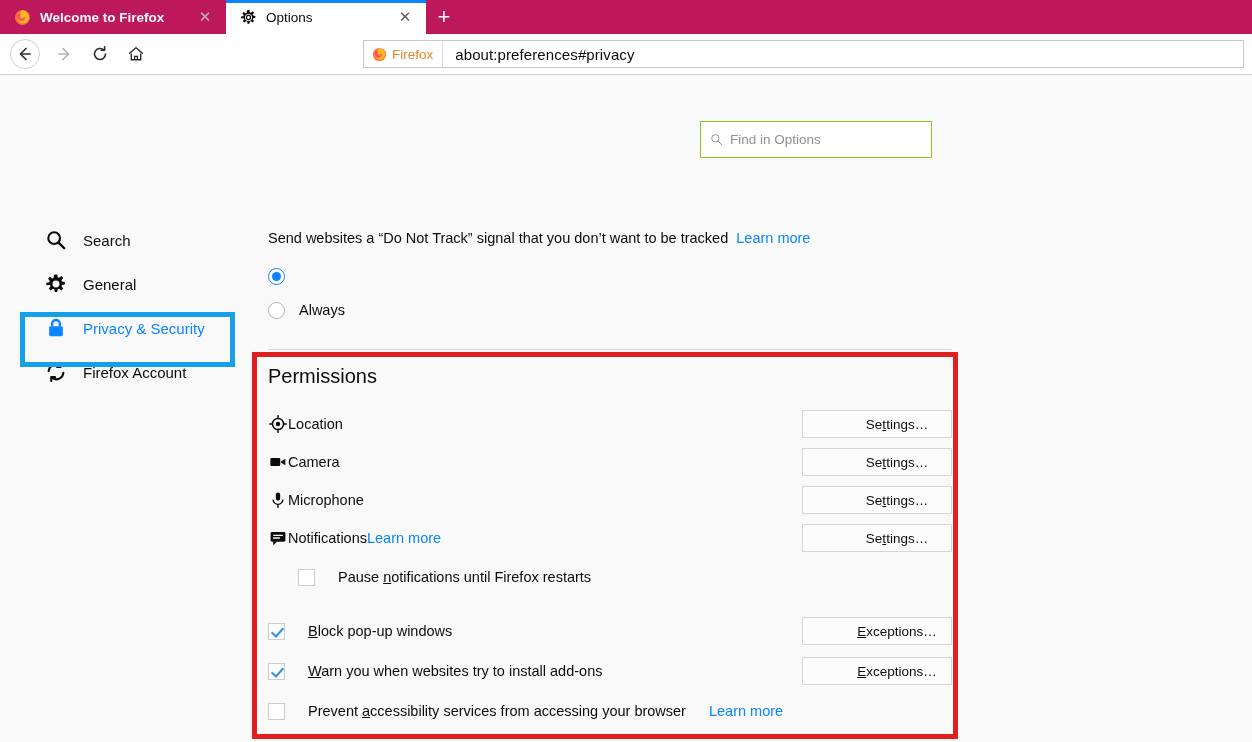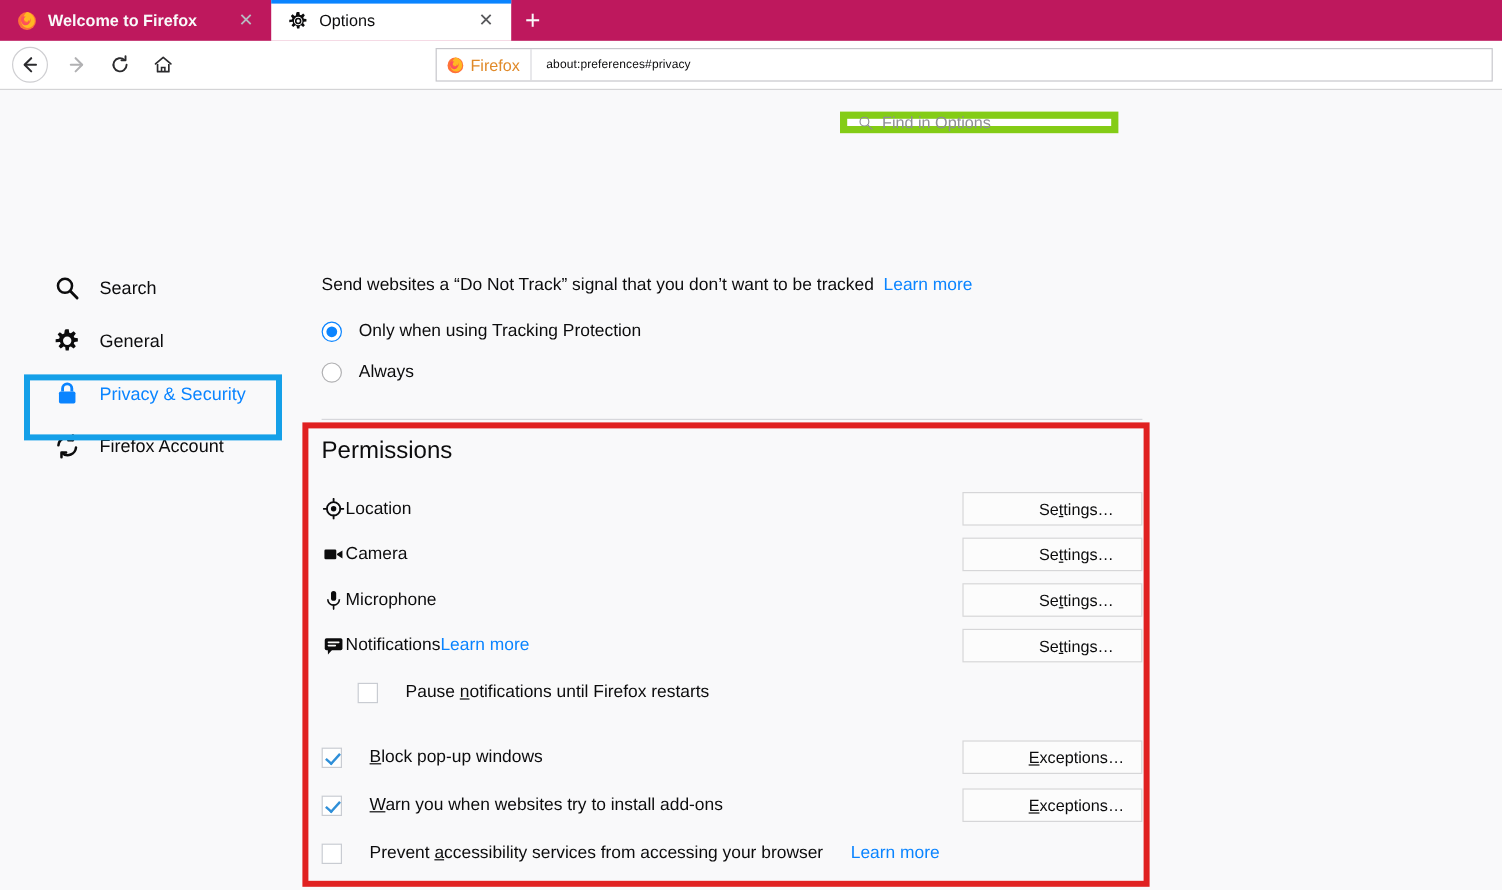--- a/index.html
+++ b/index.html
@@ -96,45 +96,46 @@
   }
   #identity-box {
     display: flex; align-items: center; gap: 5px;
     padding: 0 9px 0 8px;
     height: 100%;
     border-right: 1px solid #dadade;
   }
   #identity-label { font-size: 13.5px; color: #e08a2a; }
   #url-text {
     padding-left: 12px;
-    font-size: 10px;
+    font-size: 15px;
     color: #0c0c0d;
     letter-spacing: 0.1px;
   }
 
   
   #prefs-page {
     position: relative;
     width: 1252px;
     height: 666px;
     background: #f9f9fa;
   }
 
   #search-row {
     display: flex;
     justify-content: flex-end;
     padding: 18px 320px 0 0;
   }
   #search-box {
-    width: 232px; height: 18px;
-    border: 6px solid #84cc16;
+    width: 232px; height: 37px;
+    border: 1px solid #84cc16;
     background: #fff;
     display: flex; align-items: center;
     gap: 7px;
     padding: 0 9px;
+    margin-top: 28px;
   }
   #search-placeholder { font-size: 13.5px; color: #8f8f95; }
 
   
   #sidebar {
     position: absolute;
     left: 0; top: 143px;
     width: 250px;
   }
   .sidebar-item {
@@ -379,21 +380,20 @@
   <div id="sidebar-highlight"></div>
 
   <div id="content">
     <div id="dnt-text">
       <span>Send websites a “Do Not Track” signal that you don’t want to be tracked</span>
       &nbsp;<a class="learn-more" href="#">Learn more</a>
     </div>
 
     <div class="radio-row">
       <span class="radio checked"></span>
-      <span class="radio-label">Only when using Tracking Protection</span>
     </div>
     <div class="radio-row">
       <span class="radio"></span>
       <span class="radio-label">Always</span>
     </div>
   </div>
 
   <div id="divider"></div>
 
   <div id="permissions">

